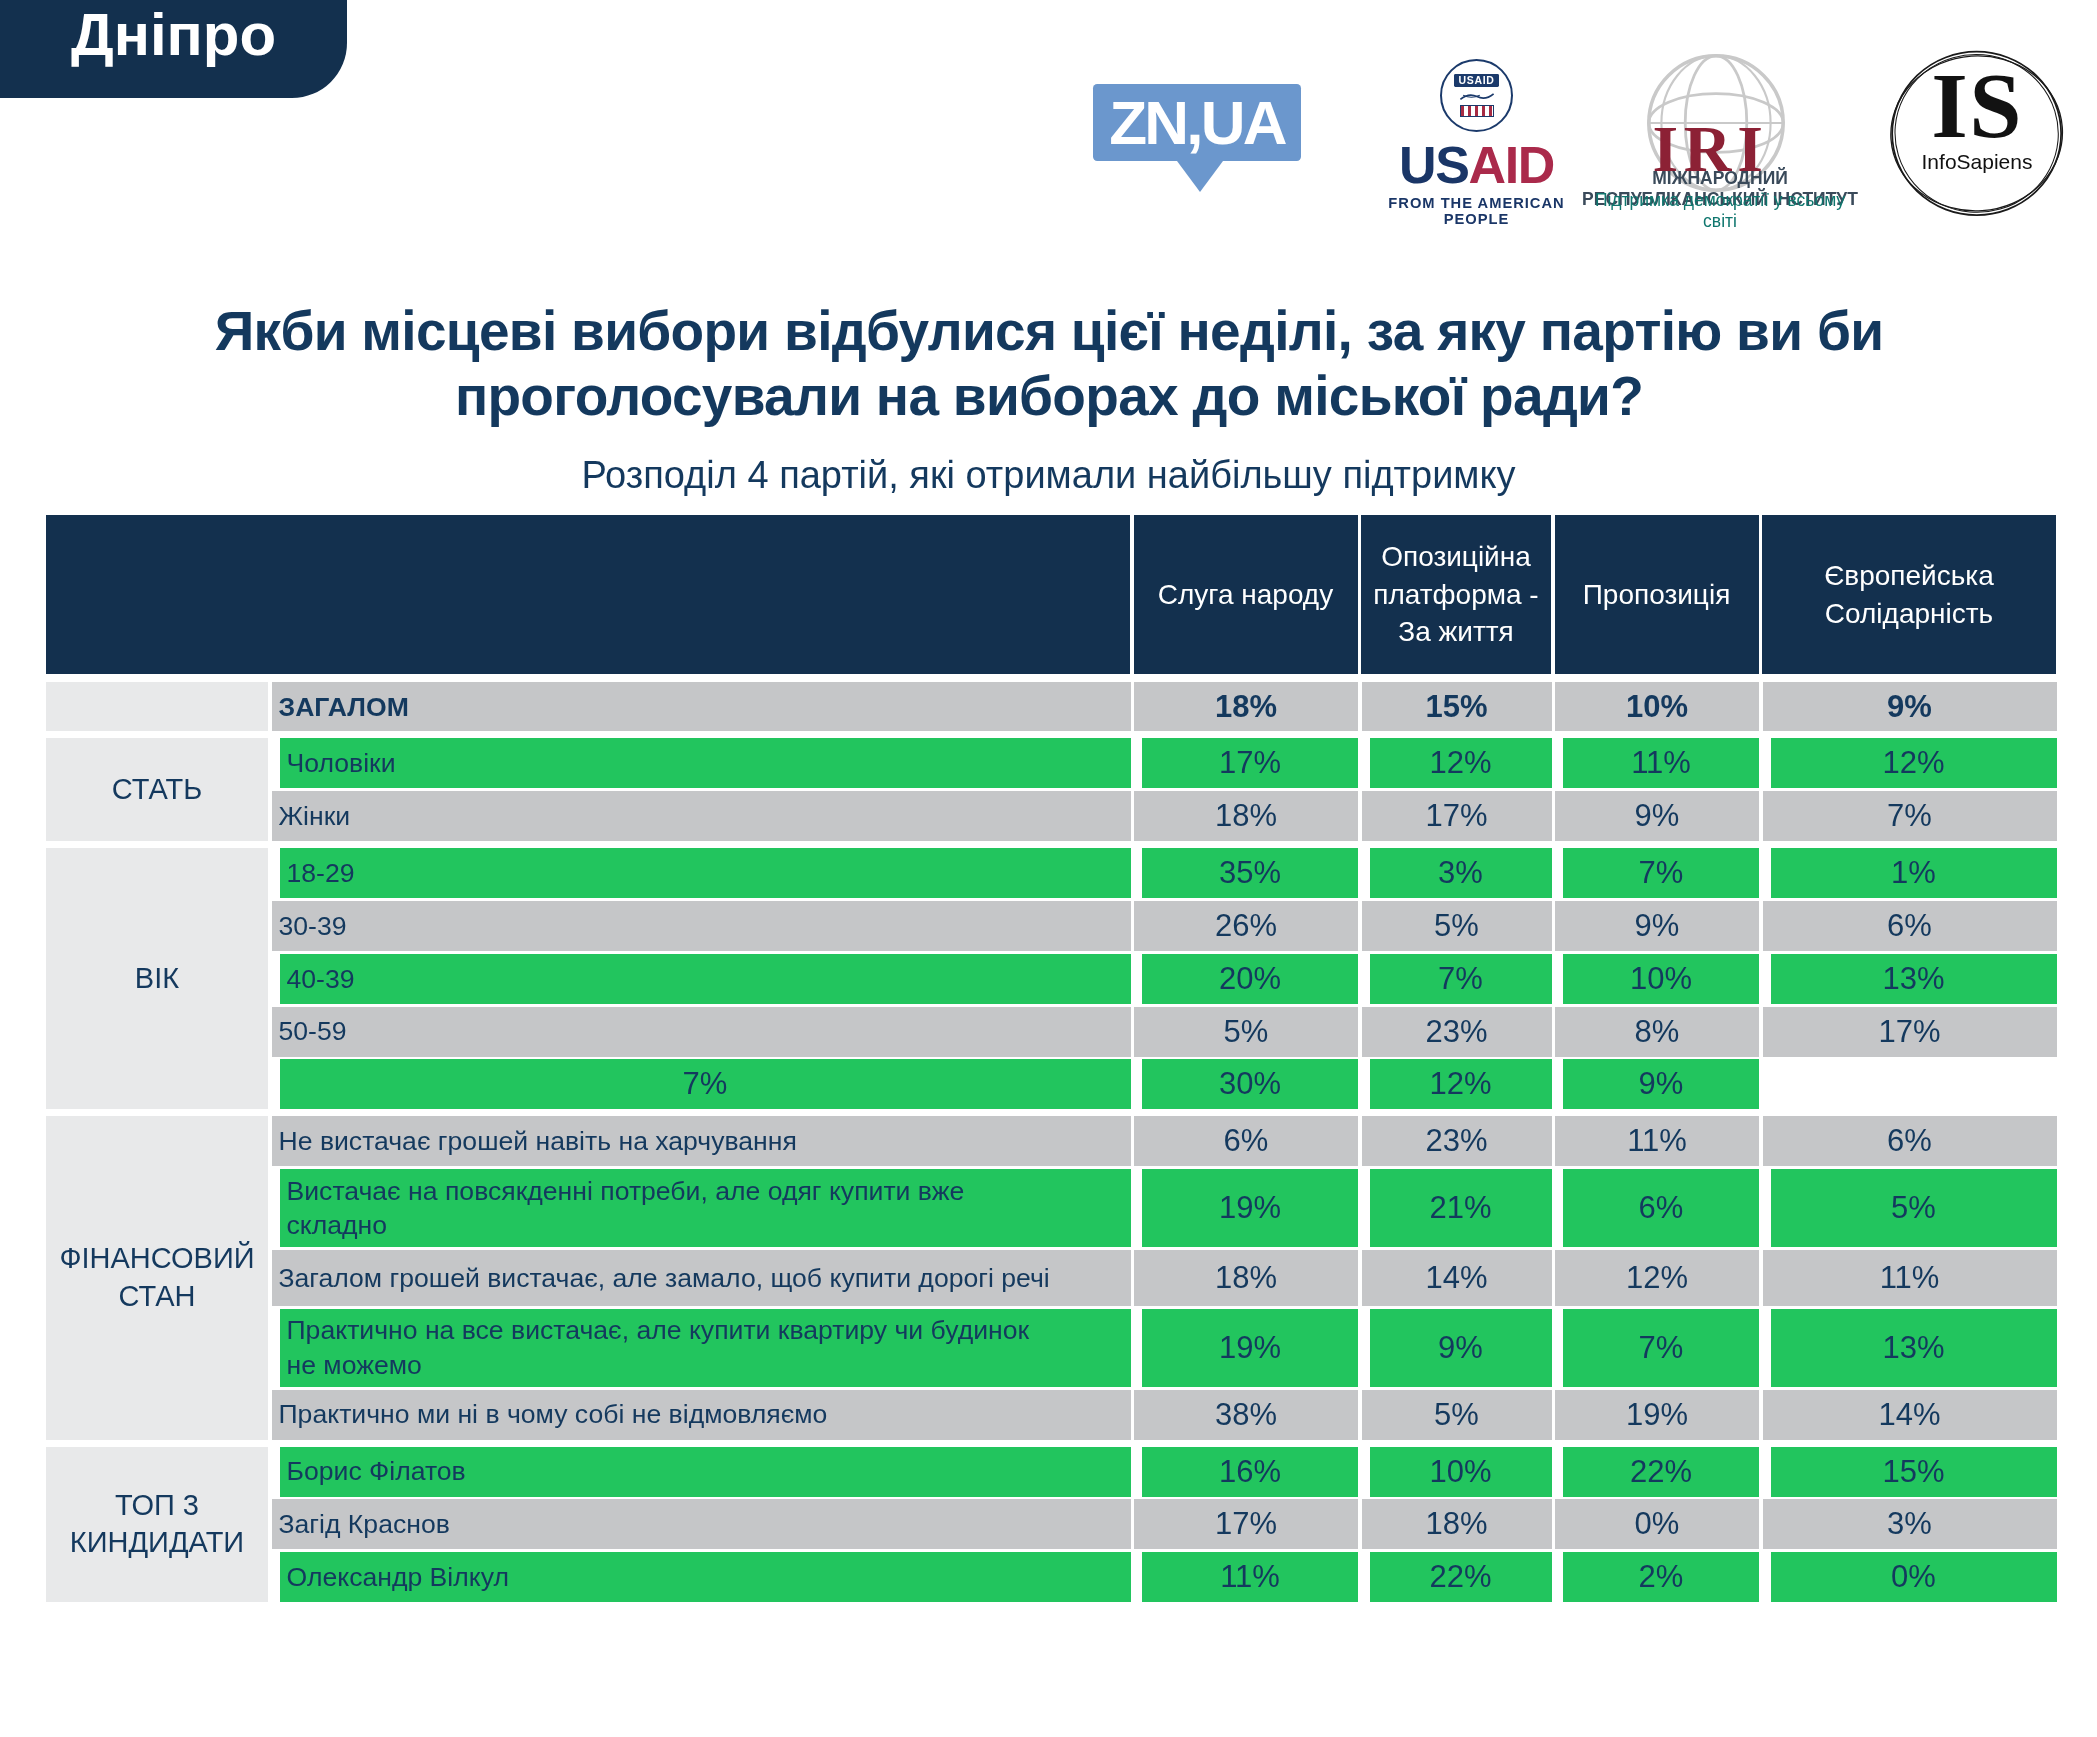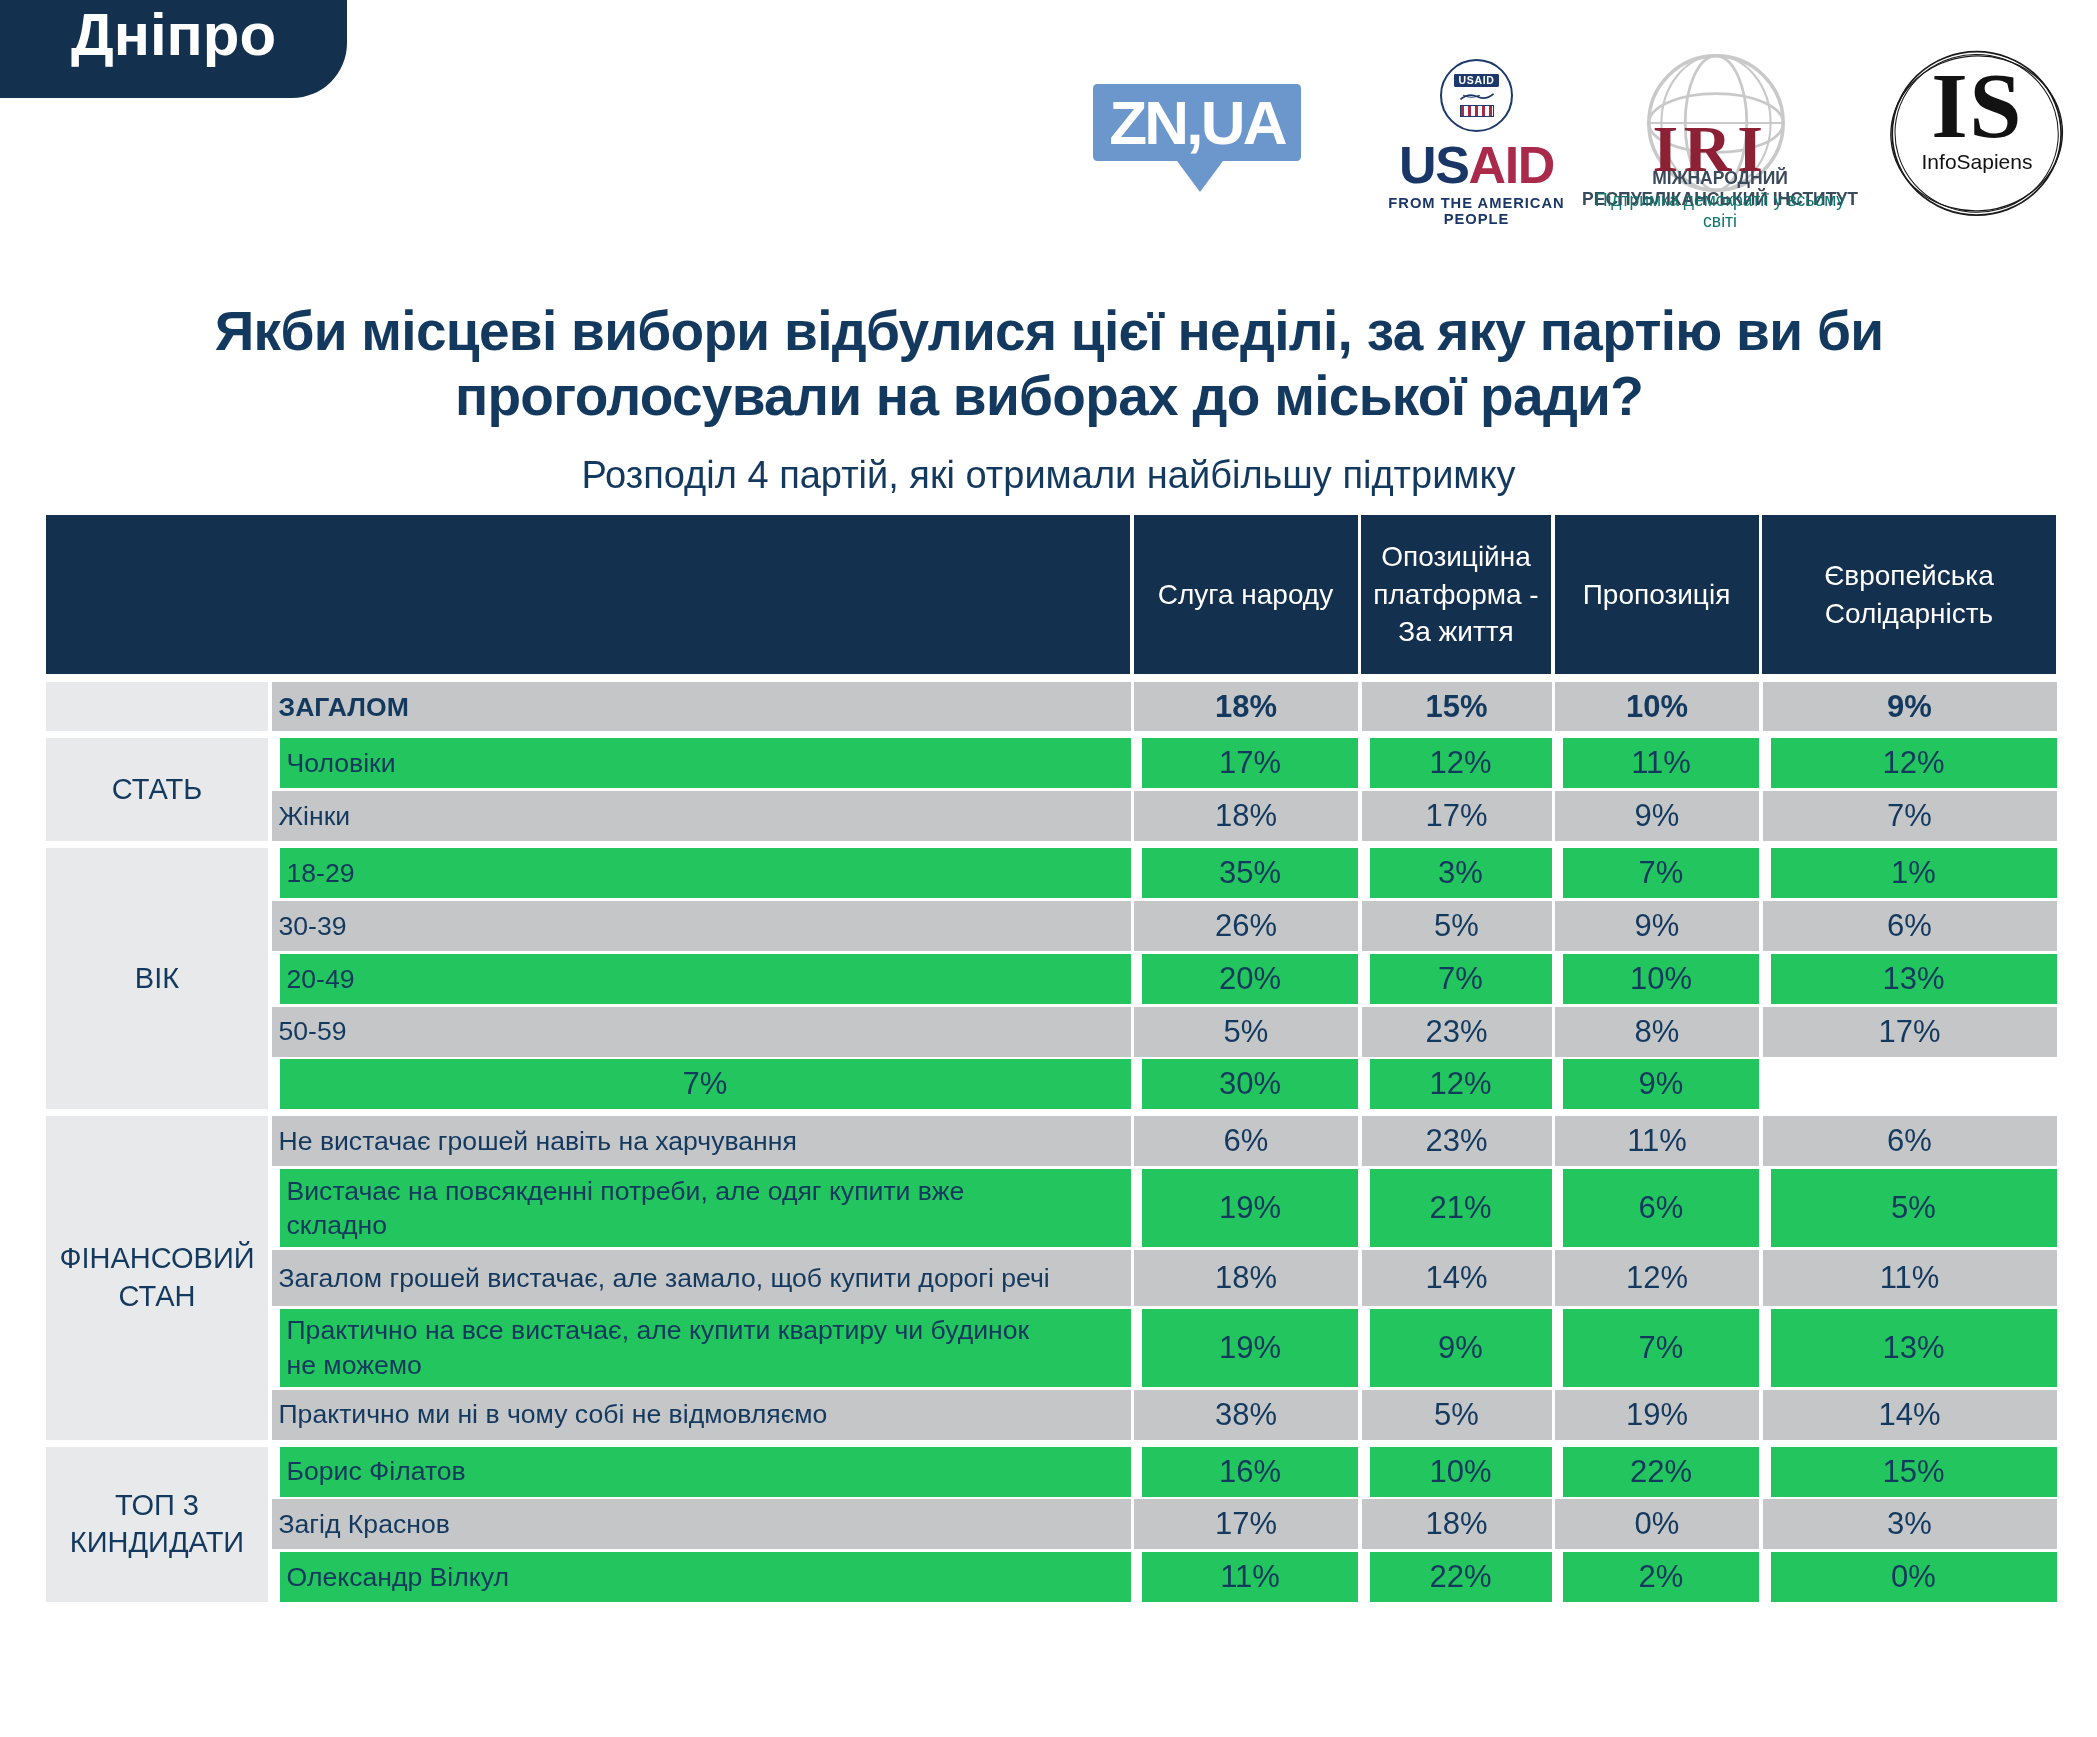--- a/index.html
+++ b/index.html
@@ -168,21 +168,21 @@
     <div class="cell lbl l">18-29</div>
     <div class="cell val l">35%</div>
     <div class="cell val l">3%</div>
     <div class="cell val l">7%</div>
     <div class="cell val l">1%</div>
     <div class="cell lbl d">30-39</div>
     <div class="cell val d">26%</div>
     <div class="cell val d">5%</div>
     <div class="cell val d">9%</div>
     <div class="cell val d">6%</div>
-    <div class="cell lbl l">20-49</div>
+    <div class="cell lbl l">40-39</div>
     <div class="cell val l">20%</div>
     <div class="cell val l">7%</div>
     <div class="cell val l">10%</div>
     <div class="cell val l">13%</div>
     <div class="cell lbl d">50-59</div>
     <div class="cell val d">5%</div>
     <div class="cell val d">23%</div>
     <div class="cell val d">8%</div>
     <div class="cell val d">17%</div>
     <div class="cell val l">7%</div>

